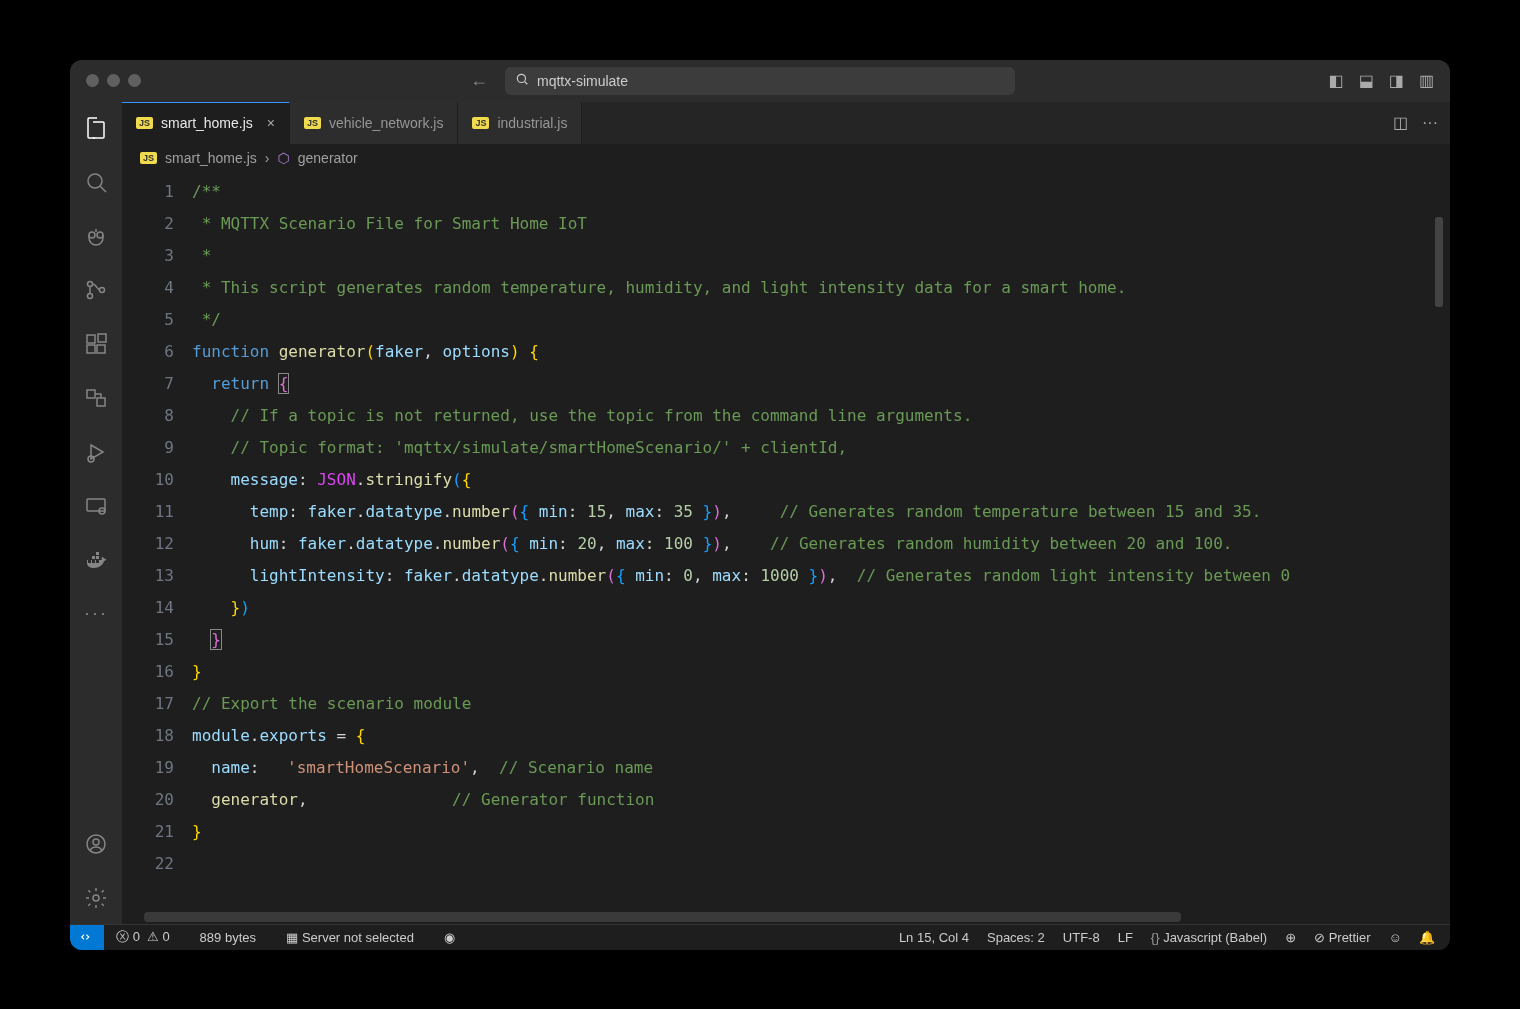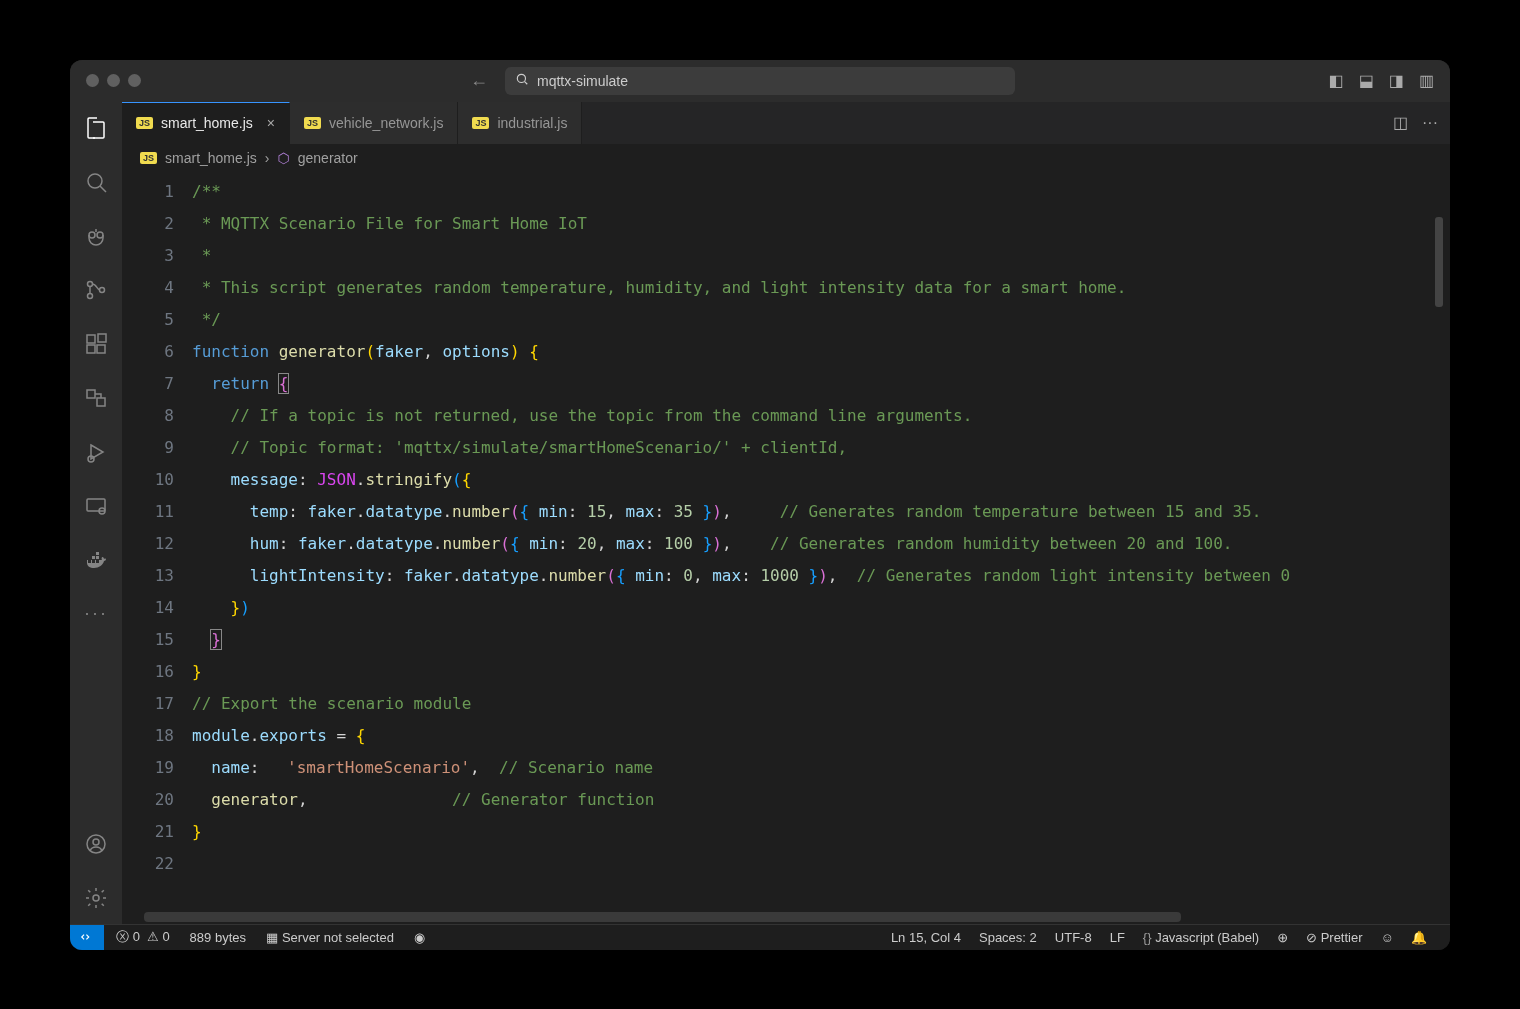--- a/index.html
+++ b/index.html
@@ -83,22 +83,22 @@
 .c-type { color:#d946ef; }
 .c-brace { color:#ffd700; }
 .c-brace2 { color:#da70d6; }
 .c-brace3 { color:#179fff; }
 .c-hl { outline:1px solid #888; }
 .status-bar {
   height:26px; background:#1e1e1e; border-top:1px solid #333;
   display:flex; align-items:center; font-size:13px; color:#ccc;
 }
 .status-remote { background:#0078d4; height:100%; display:flex; align-items:center; padding:0 10px; color:#fff; }
-.status-left { display:flex; align-items:center; gap:20px; padding-left:12px; }
-.status-right { margin-left:auto; display:flex; align-items:center; gap:18px; padding-right:22px; }
+.status-left { display:flex; align-items:center; gap:30px; padding-left:12px; }
+.status-right { margin-left:auto; display:flex; align-items:center; gap:18px; padding-right:14px; }
 .minimap { position:absolute; right:4px; top:112px; width:14px; height:200px; }
 .minimap-slider { background:#444; width:8px; height:90px; border-radius:3px; margin-left:3px; margin-top:45px; }
 .scroll-h { position:absolute; bottom:28px; left:74px; right:10px; height:10px; }
 .scroll-thumb { height:10px; width:80%; background:#3a3a3a; border-radius:4px; }
 </style>
 </head>
 <body>
 
 <div class="window">
 

